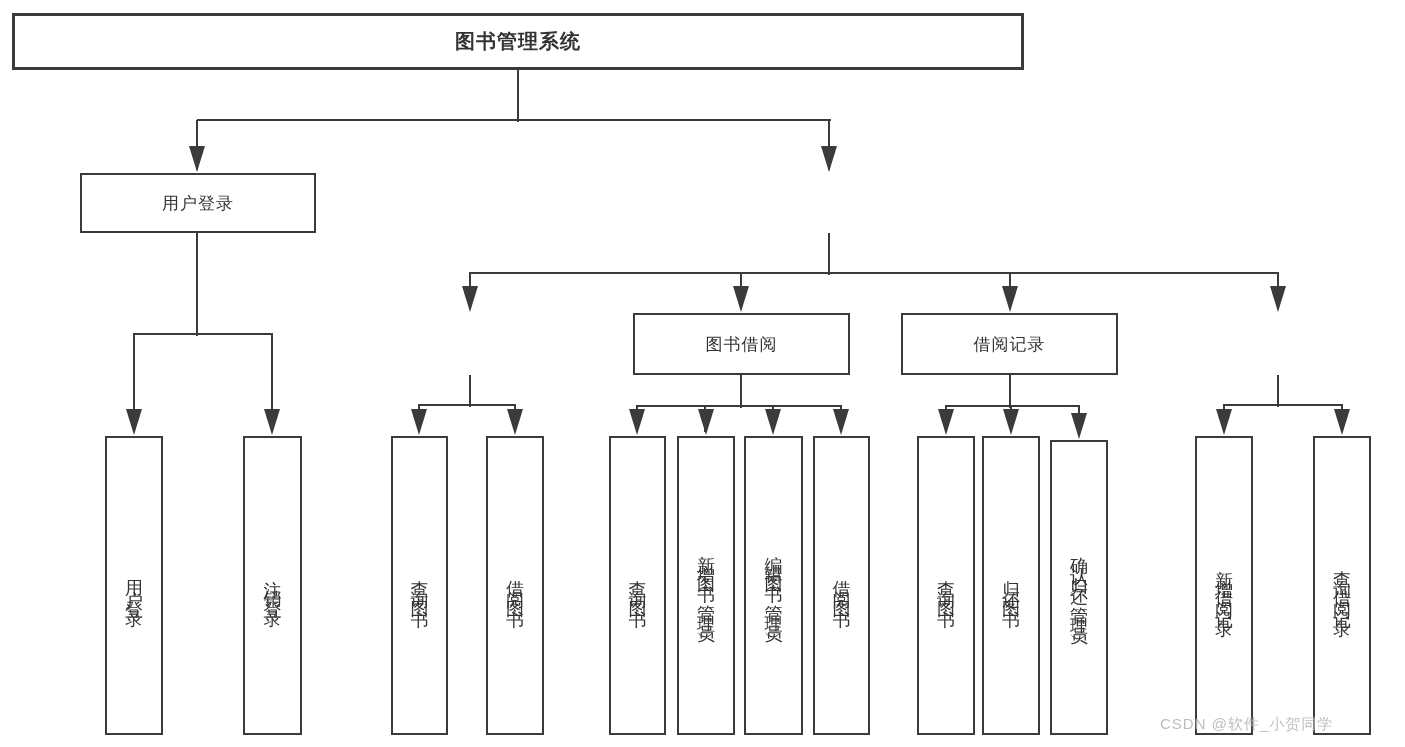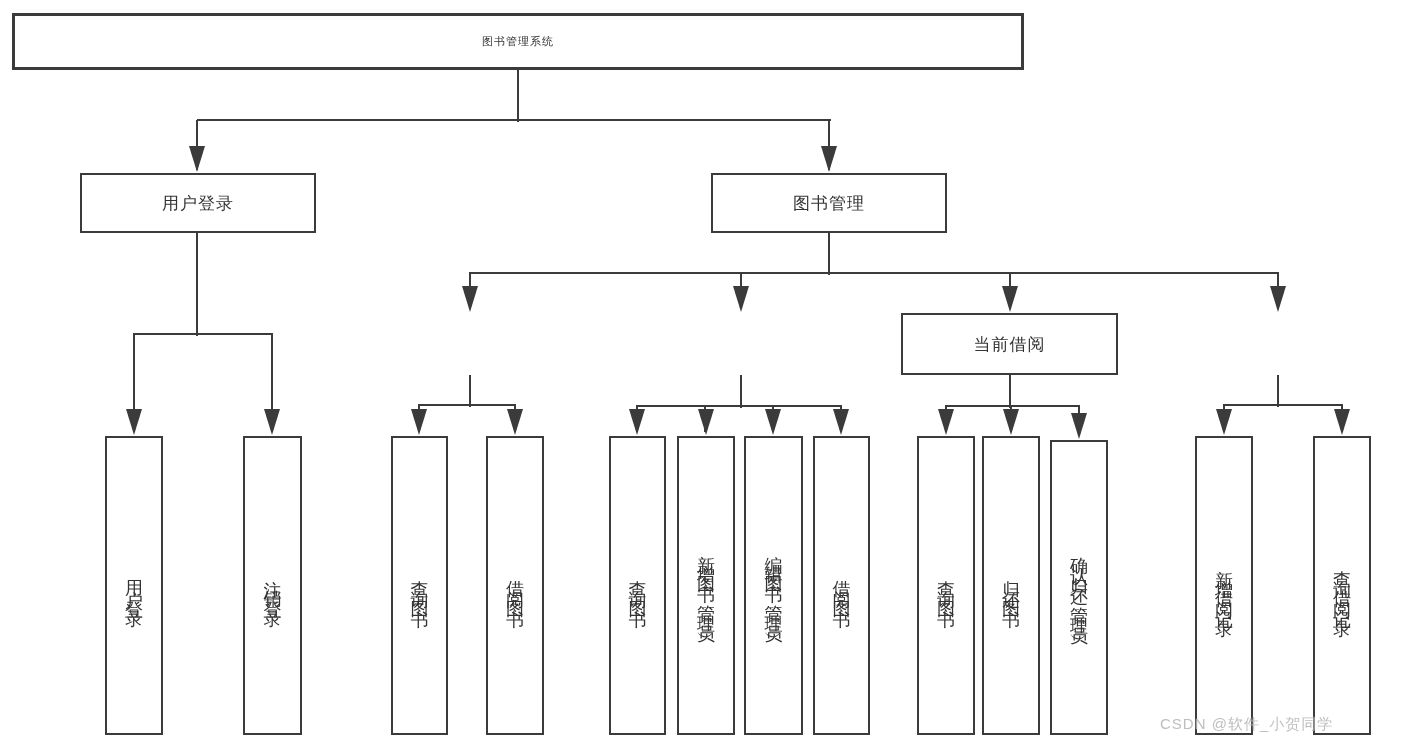--- a/index.html
+++ b/index.html
@@ -21,21 +21,21 @@
     position:absolute;
     box-sizing:border-box;
     border:2px solid var(--line);
     background:var(--bg);
     display:flex;align-items:center;justify-content:center;
     font-size:17px;
     letter-spacing:1px;
     color:var(--text);
     z-index:2;
   }
-  .box.root{border-width:3px;font-size:11px;}
+  .box.root{border-width:3px;font-size:20px;font-weight:bold;}
   .vbox{font-size:18px;}
   .vbox .vlabel{
     writing-mode:vertical-rl;
     text-orientation:mixed;
     letter-spacing:10px;
     line-height:1;
     white-space:nowrap;
   }
   .hline,.vline{position:absolute;background:var(--line);z-index:1;}
   .hline{height:2px;}
@@ -63,26 +63,26 @@
 
 <div id="canvas">
 
   <div class="box root" style="left:12px;top:13px;width:1012px;height:57px">
     <span>图书管理系统</span>
   </div>
 
   <div class="box" style="left:80px;top:173px;width:236px;height:60px">
     <span>用户登录</span>
   </div>
-  <div class="box" style="left:711px;top:173px;width:236px;height:60px">
-    <span>图书管理</span>
+
+  <div class="box" style="left:633px;top:313px;width:217px;height:62px">
+    <span>图书借阅</span>
   </div>
-
   <div class="box" style="left:901px;top:313px;width:217px;height:62px">
-    <span>当前借阅</span>
+    <span>借阅记录</span>
   </div>
 
   <div class="box vbox" style="left:105px;top:436px;width:58px;height:299px">
     <span class="vlabel">用户登录</span>
   </div>
   <div class="box vbox" style="left:243px;top:436px;width:59px;height:299px">
     <span class="vlabel">注销登录</span>
   </div>
 
   <div class="box vbox" style="left:391px;top:436px;width:57px;height:299px">

